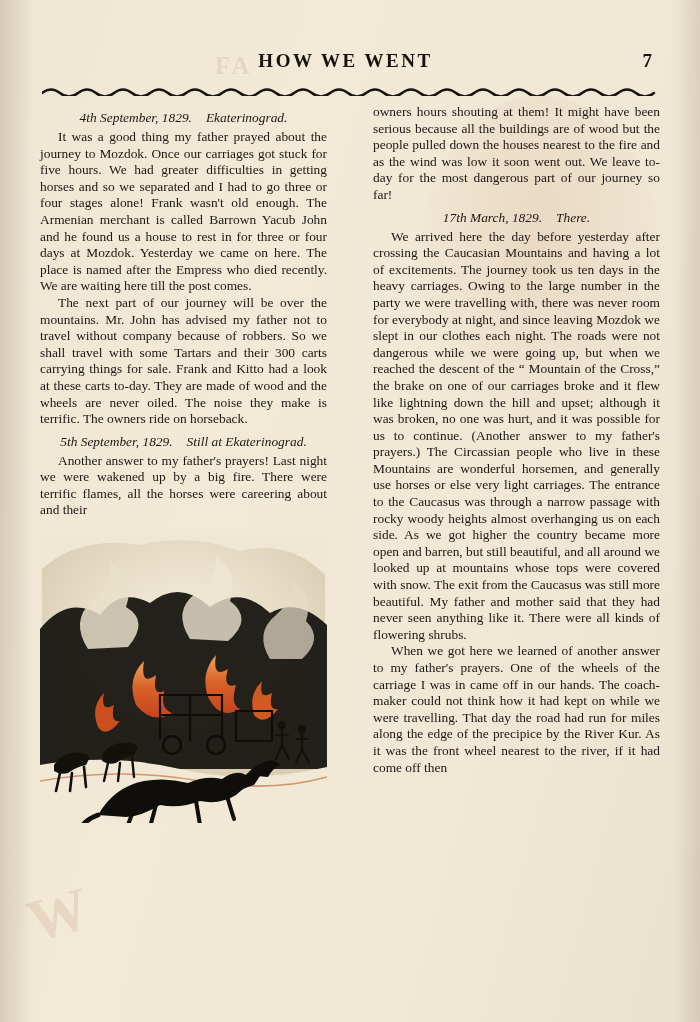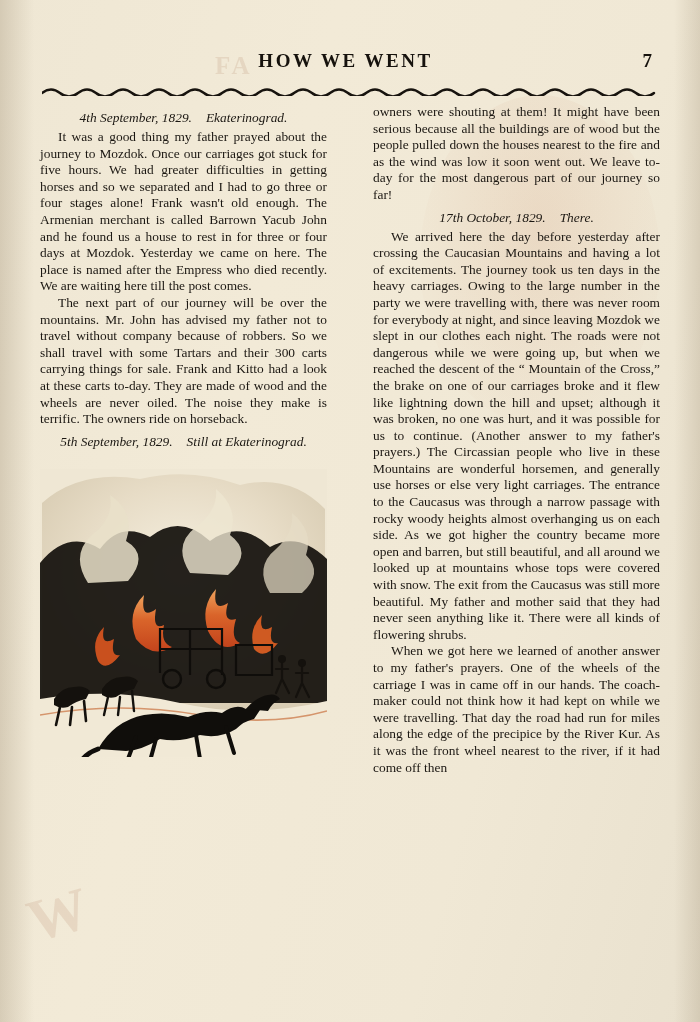--- a/index.html
+++ b/index.html
@@ -191,20 +191,21 @@
           <span class="num">4th September, 1829.</span><span class="sep"></span><span class="place">Ekaterinograd.</span>
         </div>
 
         <p>It was a good thing my father prayed about the journey to Mozdok.   Once our carriages got stuck for five hours.   We had greater difficulties in getting horses and so we separated and I had to go three or four stages alone!  Frank wasn't old enough.   The Armenian merchant is called Barrown Yacub John and he found us a house to rest in for three or four days at Mozdok.   Yesterday we came on here. The place is named after the Empress who died recently.   We are waiting here till the post comes.</p>
         <p>The next part of our journey will be over the mountains.   Mr. John has advised my father not to travel without company because of robbers.   So we shall travel with some Tartars and their 300 carts carrying things for sale.   Frank and Kitto had a look at these carts to-day. They are made of wood and the wheels are never oiled.   The noise they make is terrific.   The owners ride on horseback.</p>
 
         <div class="entry-head">
           <span class="num">5th September, 1829.</span><span class="sep"></span><span class="place">Still at Ekaterinograd.</span>
         </div>
 
+        <p>Another answer to my father's prayers! Last night we were wakened up by a big fire.   There were terrific flames, all the horses were careering about and their</p>
 
         <div class="illus">
           <svg width="287" height="300" viewBox="0 0 287 300" xmlns="http://www.w3.org/2000/svg" aria-hidden="true">
             <defs>
               <radialGradient id="smoke1" cx="50%" cy="40%" r="60%">
                 <stop offset="0%" stop-color="#f5efdf"></stop>
                 <stop offset="60%" stop-color="#e7dcc6"></stop>
                 <stop offset="100%" stop-color="#d9cdb4"></stop>
               </radialGradient>
               <linearGradient id="flame" x1="0" y1="1" x2="0" y2="0">
@@ -264,24 +265,24 @@
                 <path d="M262 204 L 262 220 M 256 210 L 268 210 M 262 220 L 256 234 M 262 220 L 269 234" stroke="#14110d" stroke-width="2.2" fill="none" stroke-linecap="round"></path>
               </g>
             </g>
           </svg>
         </div>
 
       </div>
 
       <div class="col col-right">
 
-        <p class="noindent">owners were shouting at them!   It might have been serious because all the buildings are of wood but the people pulled down the houses nearest to the fire and as the wind was low it soon went out.   We leave to-day for the most dangerous part of our journey so far!</p>
+        <p class="noindent">owners hours shouting at them!   It might have been serious because all the buildings are of wood but the people pulled down the houses nearest to the fire and as the wind was low it soon went out.   We leave to-day for the most dangerous part of our journey so far!</p>
 
         <div class="entry-head">
-          <span class="num">17th October, 1829.</span><span class="sep"></span><span class="place">There.</span>
+          <span class="num">17th March, 1829.</span><span class="sep"></span><span class="place">There.</span>
         </div>
 
         <p>We arrived here the day before yesterday after crossing the Caucasian Mountains and having a lot of excitements.   The journey took us ten days in the heavy carriages.   Owing to the large number in the party we were travelling with, there was never room for everybody at night, and since leaving Mozdok we slept in our clothes each night.   The roads were not dangerous while we were going up, but when we reached the descent of the “ Mountain of the Cross,” the brake on one of our carriages broke and it flew like lightning down the hill and upset; although it was broken, no one was hurt, and it was possible for us to continue.   (Another answer to my father's prayers.)   The Circassian people who live in these Mountains are wonderful horsemen, and generally use horses or else very light carriages.   The entrance to the Caucasus was through a narrow passage with rocky woody heights almost overhanging us on each side.   As we got higher the country became more open and barren, but still beautiful, and all around we looked up at mountains whose tops were covered with snow.   The exit from the Caucasus was still more beautiful.   My father and mother said that they had never seen anything like it.   There were all kinds of flowering shrubs.</p>
         <p>When we got here we learned of another answer to my father's prayers.   One of the wheels of the carriage I was in came off in our hands.   The coach-maker could not think how it had kept on while we were travelling.   That day the road had run for miles along the edge of the precipice by the River Kur.   As it was the front wheel nearest to the river, if it had come off then</p>
 
       </div>
 
     </div>
   </div>
 </div>

